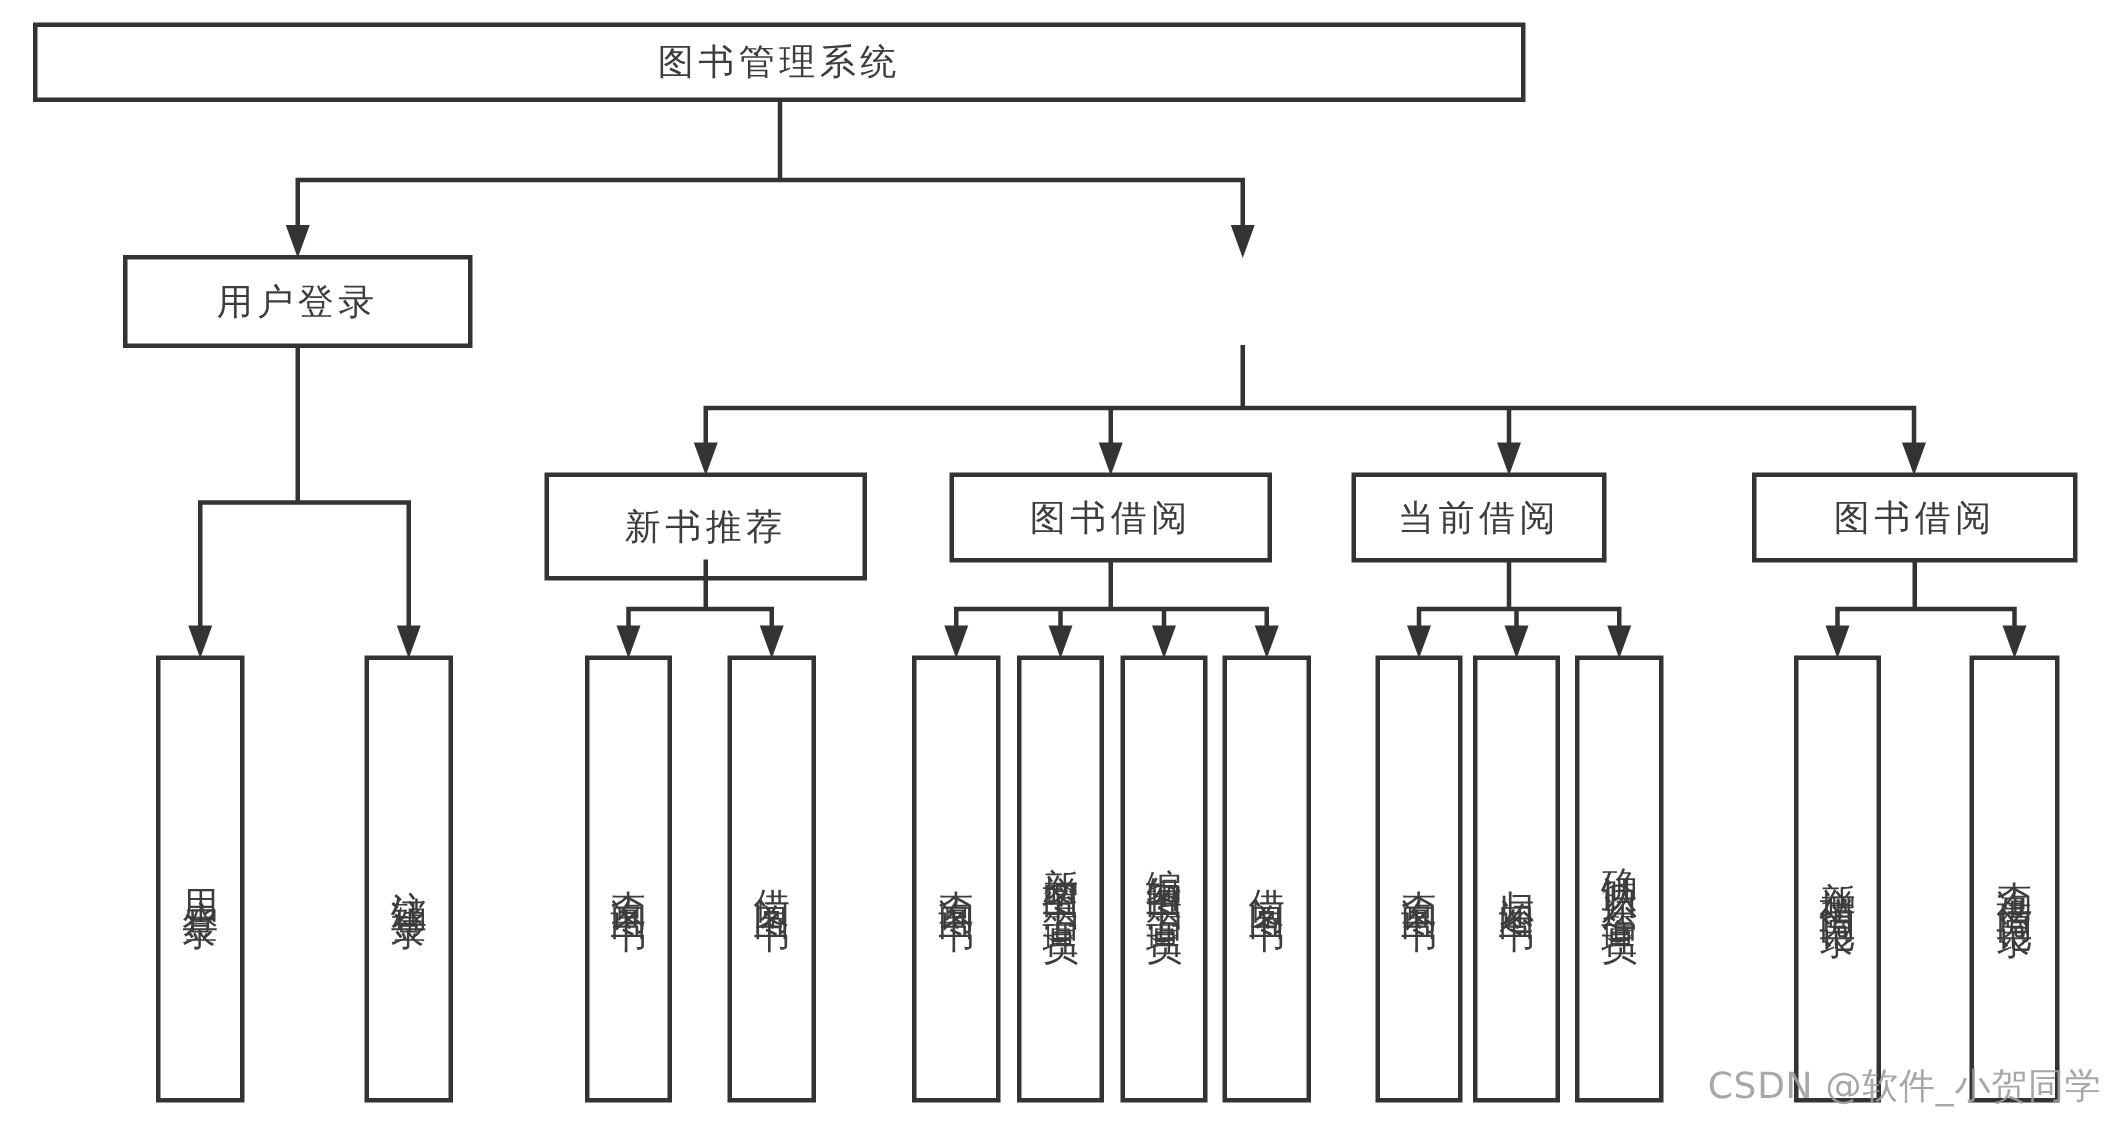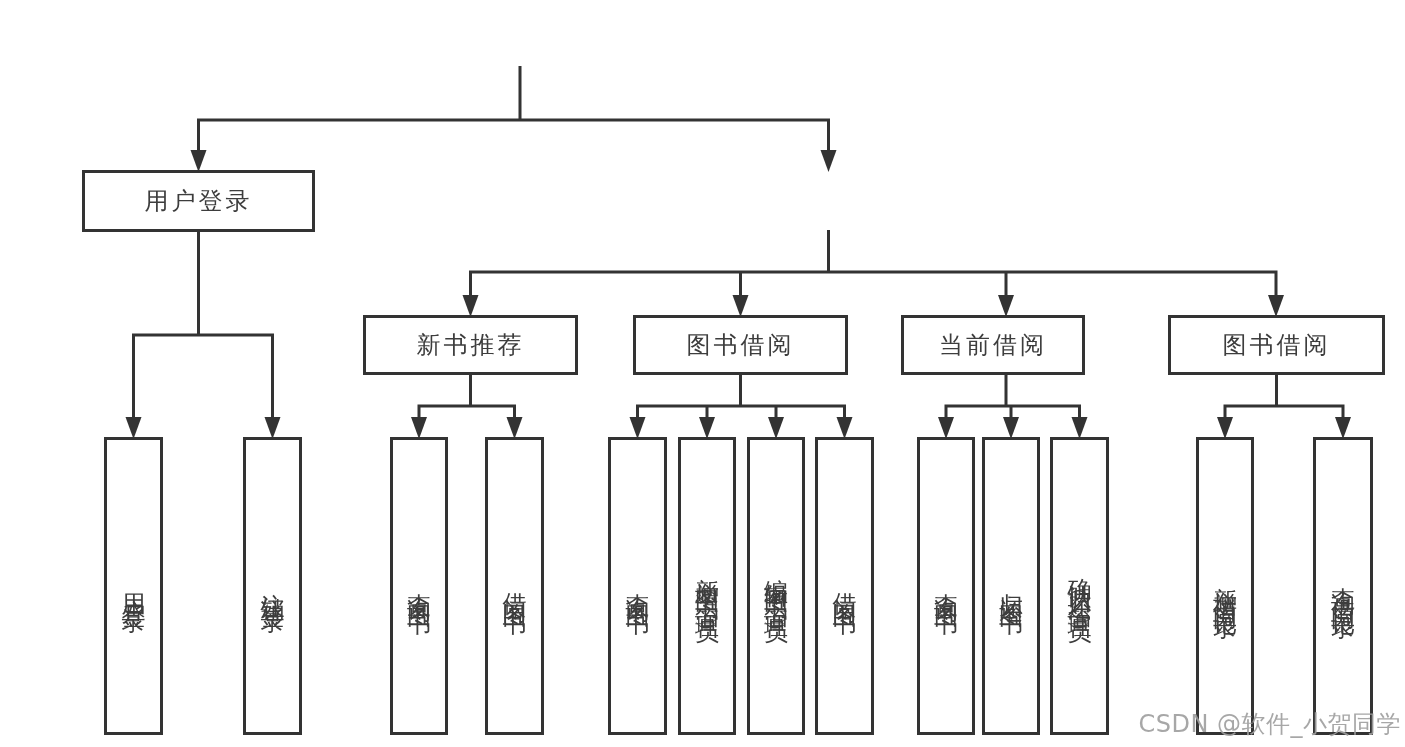--- a/index.html
+++ b/index.html
@@ -41,26 +41,27 @@
     opacity:0.9;
     letter-spacing:0.5px;
     z-index:10;
   }
 </style>
 </head>
 <body>
 
 <div class="canvas">
 
+  <div class="node" style="left:22px; top:15px; width:995px; height:53px;">图书管理系统</div>
 
   <div class="node" style="left:82px; top:170px; width:233px; height:62px;">用户登录</div>
 
-  <div class="node" style="left:363px; top:315px; width:215px; height:60px;">新书推荐</div>
+  <div class="node" style="left:363px; top:315px; width:215px; height:72px;">新书推荐</div>
   <div class="node" style="left:633px; top:315px; width:215px; height:60px;">图书借阅</div>
-  <div class="node" style="left:901px; top:315px; width:184px; height:60px;">当前借阅</div>
+  <div class="node" style="left:901px; top:315px; width:170px; height:60px;">当前借阅</div>
   <div class="node" style="left:1168px; top:315px; width:217px; height:60px;">图书借阅</div>
 
   <div class="node v" style="left:104px; top:437px; width:59px; height:298px;">
     <span class="vtext">用户登录</span>
   </div>
   <div class="node v" style="left:243px; top:437px; width:59px; height:298px;">
     <span class="vtext">注销登录</span>
   </div>
 
   <div class="node v" style="left:390px; top:437px; width:58px; height:298px;">

